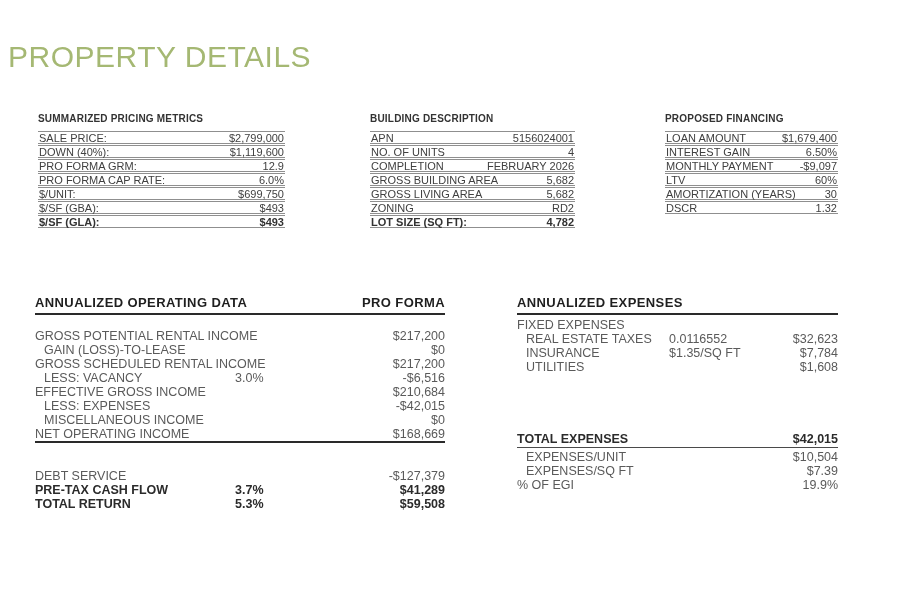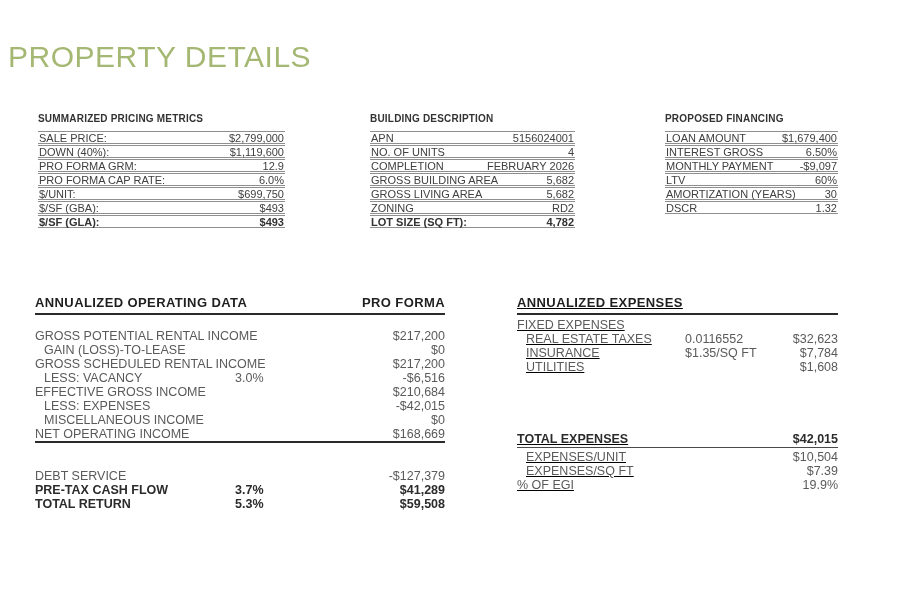--- a/index.html
+++ b/index.html
@@ -53,21 +53,21 @@
     margin-bottom: 1px;
     padding: 4px 1px;
     white-space: nowrap;
   }
   .mini-row.bold { font-weight: bold; color: #333333; }
   .mini-row .row-value { text-align: right; }
 
   
   .section { position: absolute; top: 295px; }
   .section.op  { left: 35px;  width: 410px; }
-  .section.exp { left: 517px; width: 321px; text-decoration: underline; }
+  .section.exp { left: 517px; width: 321px; }
 
   .section-header {
     display: flex;
     justify-content: space-between;
     font-size: 13px;
     font-weight: bold;
     letter-spacing: 0.4px;
     color: #1f1f1f;
     padding-bottom: 3px;
     border-bottom: 2px solid #2a2a2a;
@@ -80,21 +80,21 @@
     height: 14px;
     line-height: 14px;
     font-size: 12.5px;
     color: #5a5a5a;
     white-space: nowrap;
   }
   .row.bold { font-weight: bold; color: #2b2b2b; }
   .row.indent .row-label { padding-left: 9px; }
   .row .row-mid   { position: absolute; top: 0; }
   .op  .row .row-mid  { left: 200px; }
-  .exp .row .row-mid  { left: 168px; }
+  .exp .row .row-mid  { left: 152px; }
   .row .row-value { position: absolute; top: 0; right: 0; text-align: right; }
 
   .op-rows { margin-top: 14px; }
   .op-rows .row.underline { border-bottom: 2px solid #2a2a2a; height: 16px; }
   .debt-rows { margin-top: 26px; }
 
   .exp-rows { margin-top: 3px; }
   .exp-spacer { height: 58px; }
   .total-rows .row.underline {
     border-bottom: 1.5px solid #4a4a4a;
@@ -194,21 +194,21 @@
   <div class="mini-table t3">
     <div class="mini-header">PROPOSED FINANCING</div>
     <div class="rows">
 
         <div class="mini-row">
           <span class="row-label">LOAN AMOUNT</span>
           <span class="row-value">$1,679,400</span>
         </div>
 
         <div class="mini-row">
-          <span class="row-label">INTEREST GROSS</span>
+          <span class="row-label">INTEREST GAIN</span>
           <span class="row-value">6.50%</span>
         </div>
 
         <div class="mini-row">
           <span class="row-label">MONTHLY PAYMENT</span>
           <span class="row-value">-$9,097</span>
         </div>
 
         <div class="mini-row">
           <span class="row-label">LTV</span>

